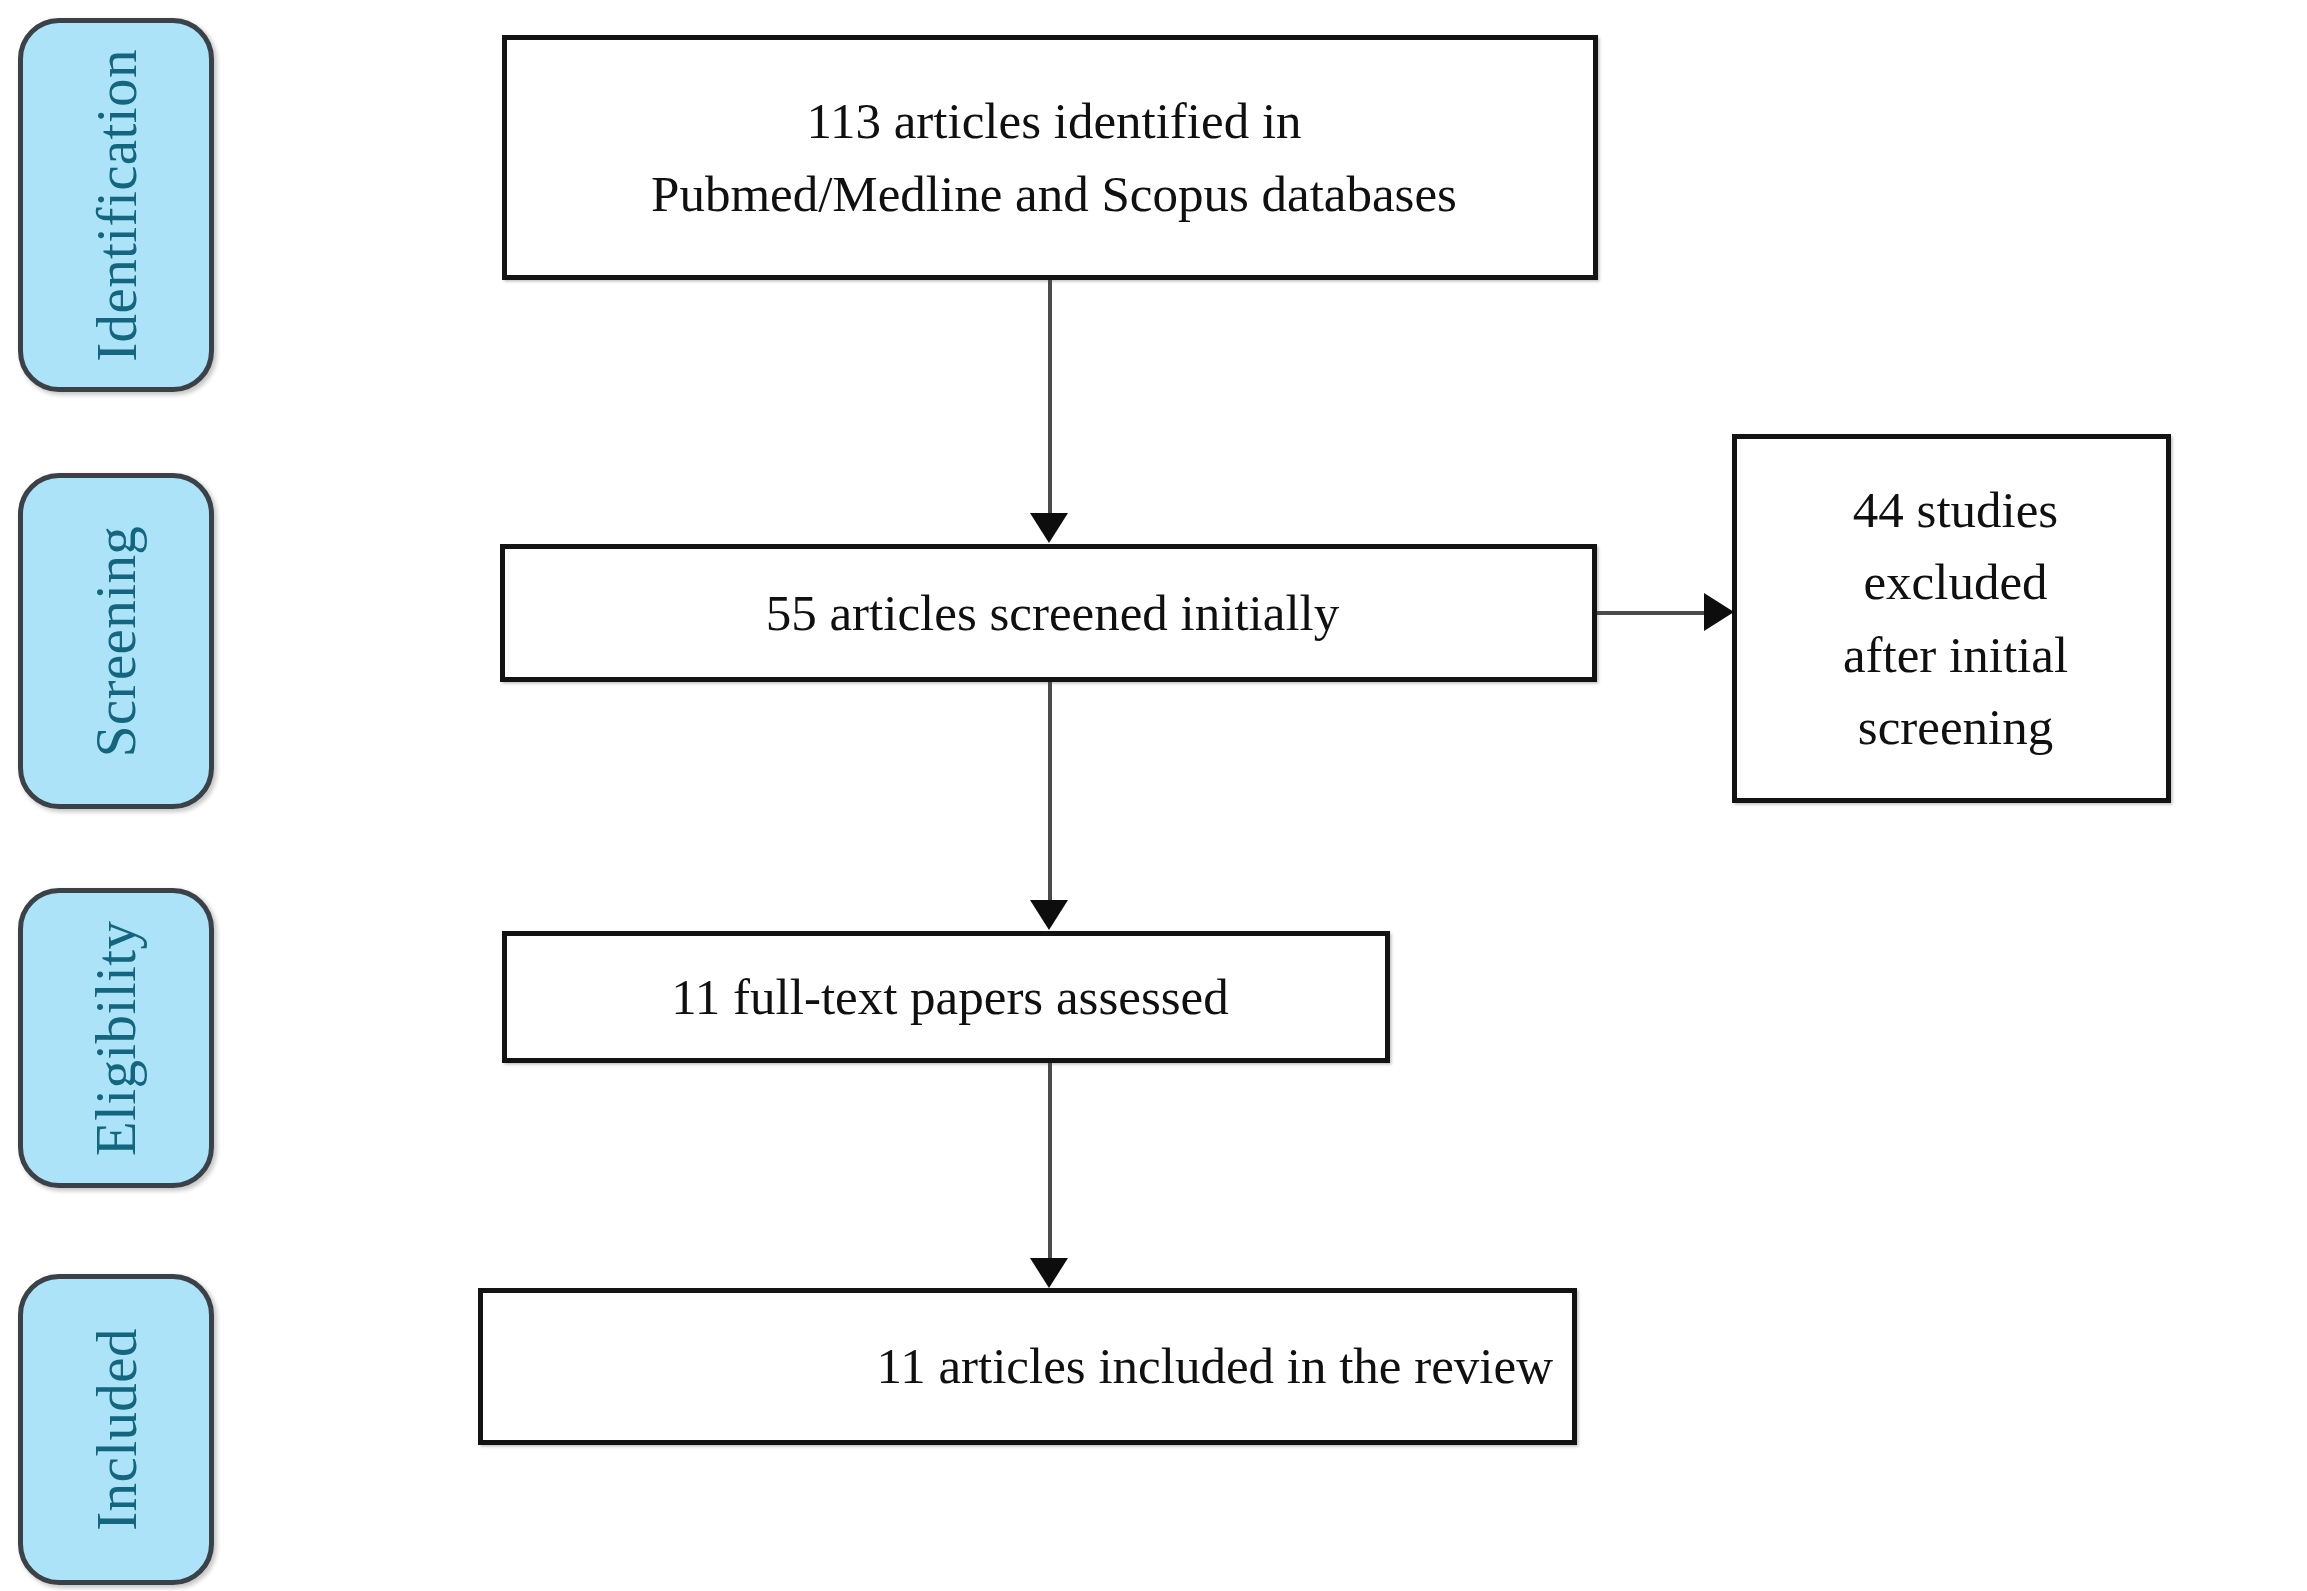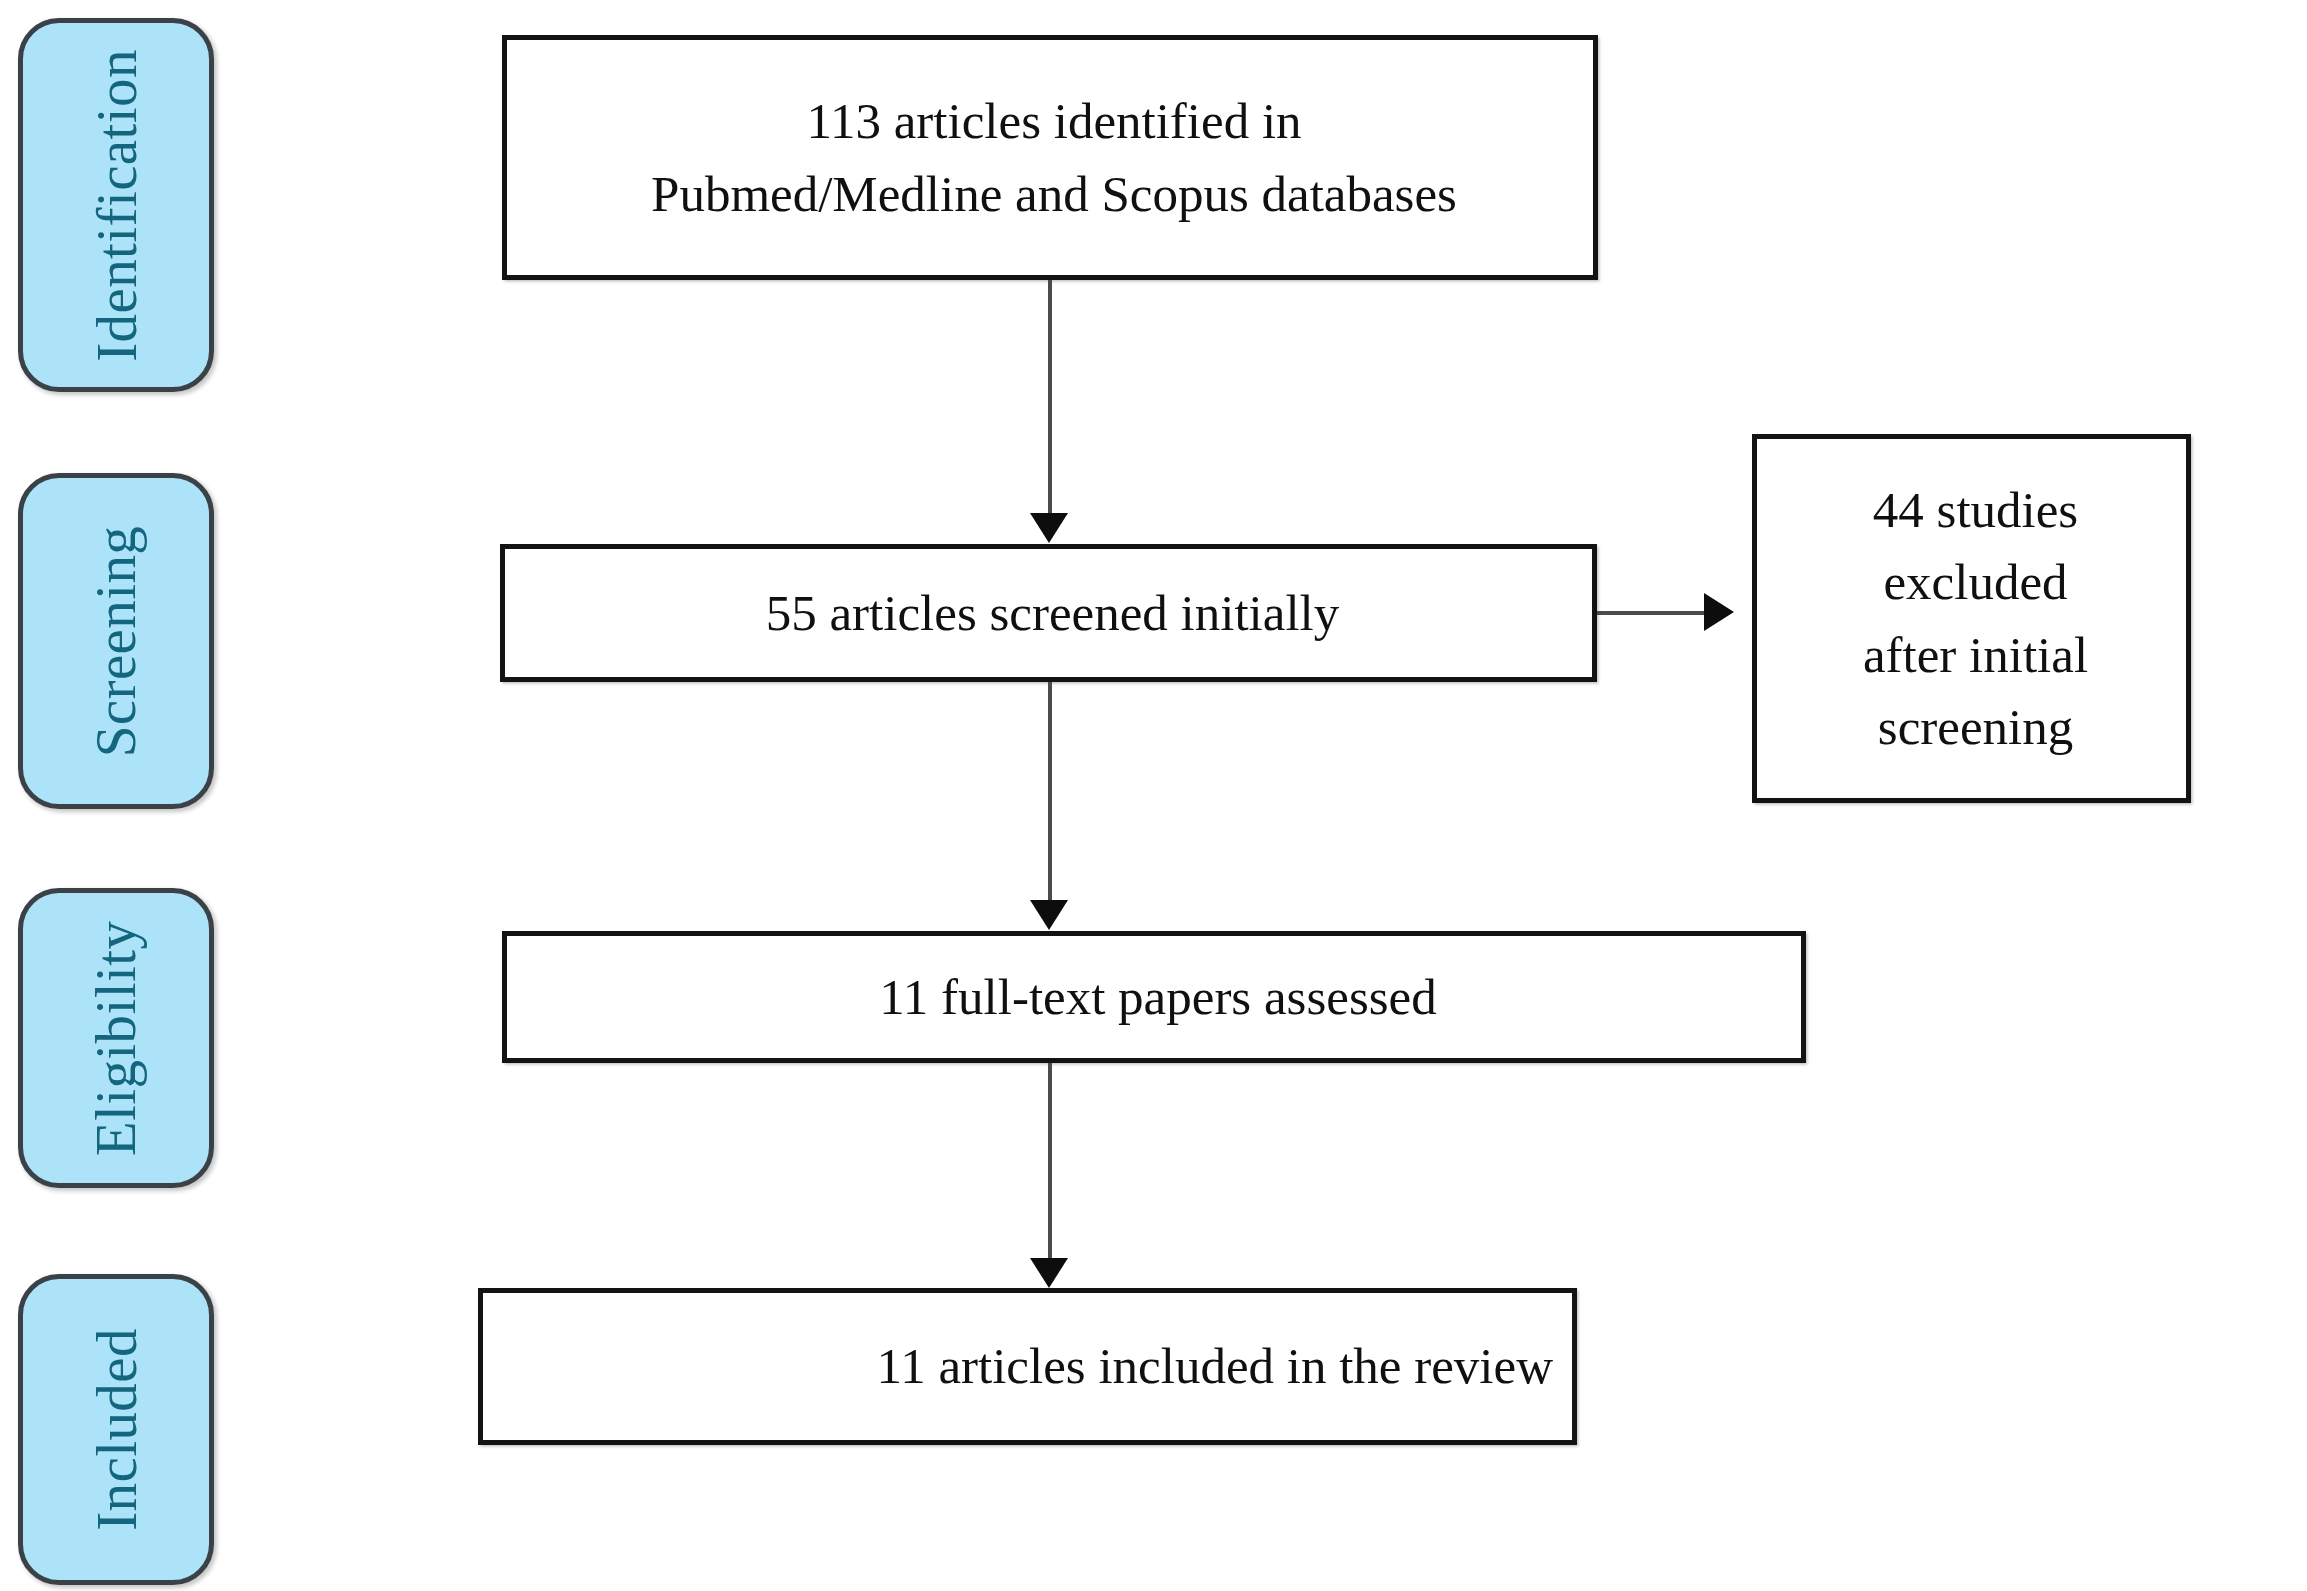--- a/index.html
+++ b/index.html
@@ -114,27 +114,27 @@
 
   <div class="flowbox" style="left:502px; top:35px; width:1096px; height:245px;">
     <span class="box-text">113 articles identified in
 Pubmed/Medline and Scopus databases</span>
   </div>
 
   <div class="flowbox" style="left:500px; top:544px; width:1097px; height:138px;text-align:center;">
     <span class="box-text">55 articles screened initially</span>
   </div>
 
-  <div class="flowbox" style="left:1732px; top:434px; width:439px; height:369px;margin-left:20px;">
+  <div class="flowbox" style="left:1732px; top:434px; width:439px; height:369px;">
     <span class="box-text">44 studies excluded
 after initial
 screening</span>
   </div>
 
-  <div class="flowbox" style="left:502px; top:931px; width:1304px; height:132px;">
+  <div class="flowbox" style="left:502px; top:931px; width:888px; height:132px;">
     <span class="box-text">11 full-text papers assessed</span>
   </div>
 
   <div class="flowbox" style="left:478px; top:1288px; width:1099px; height:157px;justify-content:flex-end;">
     <span class="box-text">11 articles included in the review</span>
   </div>
 
   <div class="connector-v" style="left:1048px; top:280px; height:236px;"></div>
   <div class="arrowhead-down" style="left:1030px; top:513px;"></div>
 

